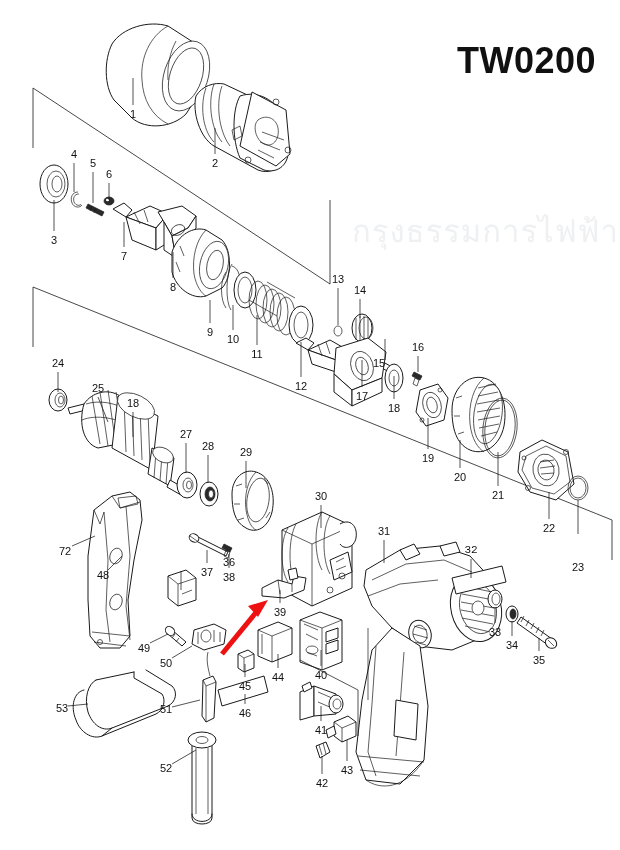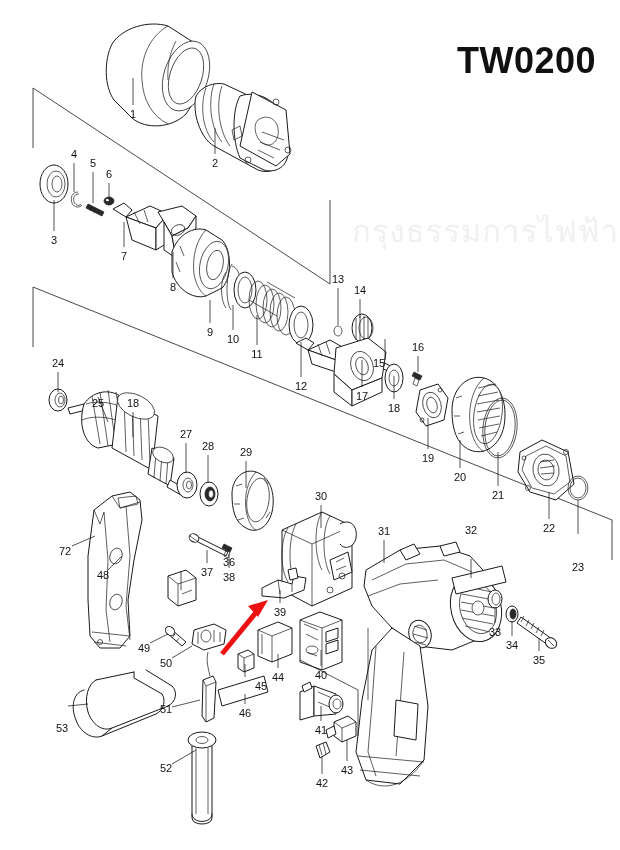--- a/index.html
+++ b/index.html
@@ -563,42 +563,42 @@
     <div class="callout" style="left: 379px; top: 330px; margin-top: 33px;">15</div>
     <div class="callout" style="left: 418px; top: 347px;">16</div>
     <div class="callout" style="left: 362px; top: 396px;">17</div>
     <div class="callout" style="left: 394px; top: 408px;">18</div>
     <div class="callout" style="left: 428px; top: 458px;">19</div>
     <div class="callout" style="left: 460px; top: 477px;">20</div>
     <div class="callout" style="left: 498px; top: 495px;">21</div>
     <div class="callout" style="left: 549px; top: 528px; text-align: right;">22</div>
     <div class="callout" style="left: 578px; top: 543px; margin-top: 24px;">23</div>
     <div class="callout" style="left: 58px; top: 363px;">24</div>
-    <div class="callout" style="left: 98px; top: 388px; margin-top: 15px;">25</div>
+    <div class="callout" style="left: 98px; top: 388px;">25</div>
     <div class="callout" style="left: 133px; top: 403px;">18</div>
     <div class="callout" style="left: 186px; top: 434px;">27</div>
     <div class="callout" style="left: 208px; top: 446px;">28</div>
     <div class="callout" style="left: 246px; top: 452px;">29</div>
     <div class="callout" style="left: 321px; top: 496px;">30</div>
     <div class="callout" style="left: 384px; top: 531px;">31</div>
-    <div class="callout" style="left: 471px; top: 530px;">32</div>
+    <div class="callout" style="left: 471px; top: 550px; font-family: Liberation Mono, monospace;">32</div>
     <div class="callout" style="left: 495px; top: 632px;">33</div>
     <div class="callout" style="left: 512px; top: 645px;">34</div>
     <div class="callout" style="left: 539px; top: 660px;">35</div>
     <div class="callout" style="left: 181px; top: 562px; margin-left: 48px;">36</div>
     <div class="callout" style="left: 207px; top: 572px;">37</div>
     <div class="callout" style="left: 229px; top: 577px;">38</div>
     <div class="callout" style="left: 280px; top: 612px;">39</div>
     <div class="callout" style="left: 321px; top: 675px;">40</div>
     <div class="callout" style="left: 321px; top: 730px;">41</div>
     <div class="callout" style="left: 322px; top: 783px;">42</div>
     <div class="callout" style="left: 347px; top: 770px;">43</div>
     <div class="callout" style="left: 278px; top: 677px;">44</div>
-    <div class="callout" style="left: 261px; top: 686px;">45</div>
+    <div class="callout" style="left: 245px; top: 686px;">45</div>
     <div class="callout" style="left: 245px; top: 713px;">46</div>
     <div class="callout" style="left: 65px; top: 551px;">72</div>
     <div class="callout" style="left: 103px; top: 575px;">48</div>
     <div class="callout" style="left: 144px; top: 648px;">49</div>
     <div class="callout" style="left: 166px; top: 663px;">50</div>
     <div class="callout" style="left: 166px; top: 709px;">51</div>
     <div class="callout" style="left: 166px; top: 768px;">52</div>
-    <div class="callout" style="left: 62px; top: 708px; margin-top: 20px;">53</div>
+    <div class="callout" style="left: 62px; top: 708px;">53</div>
   </div>
 
 </body></html>

